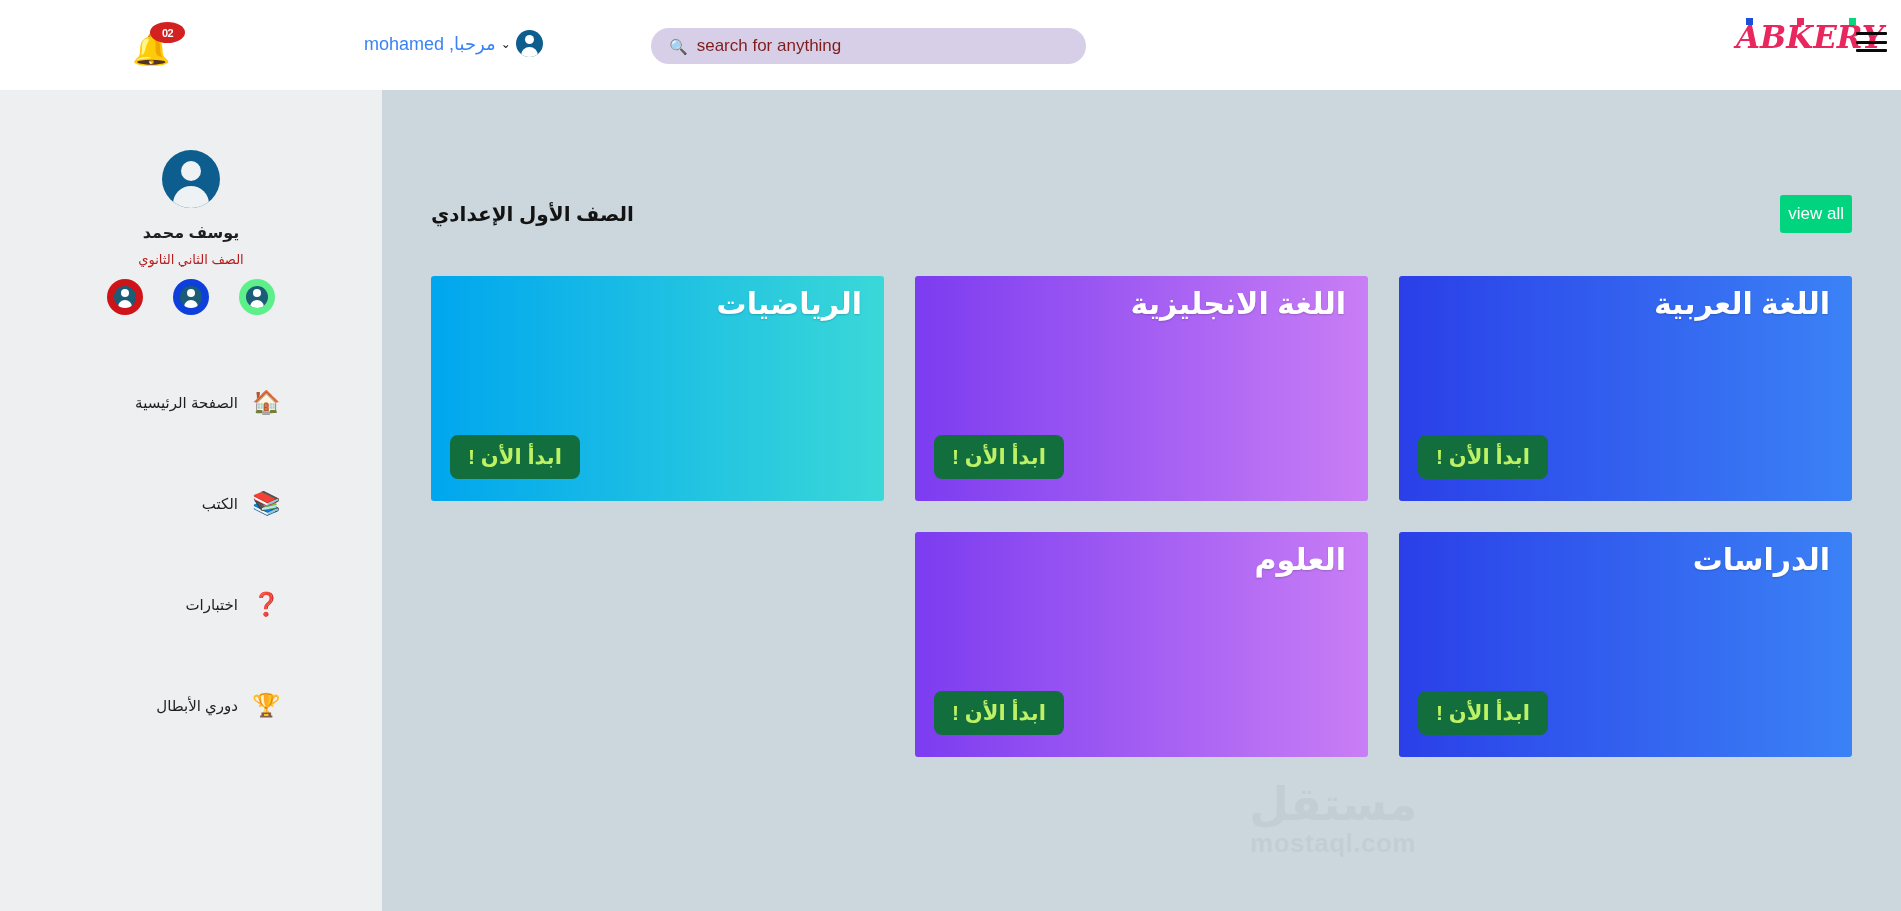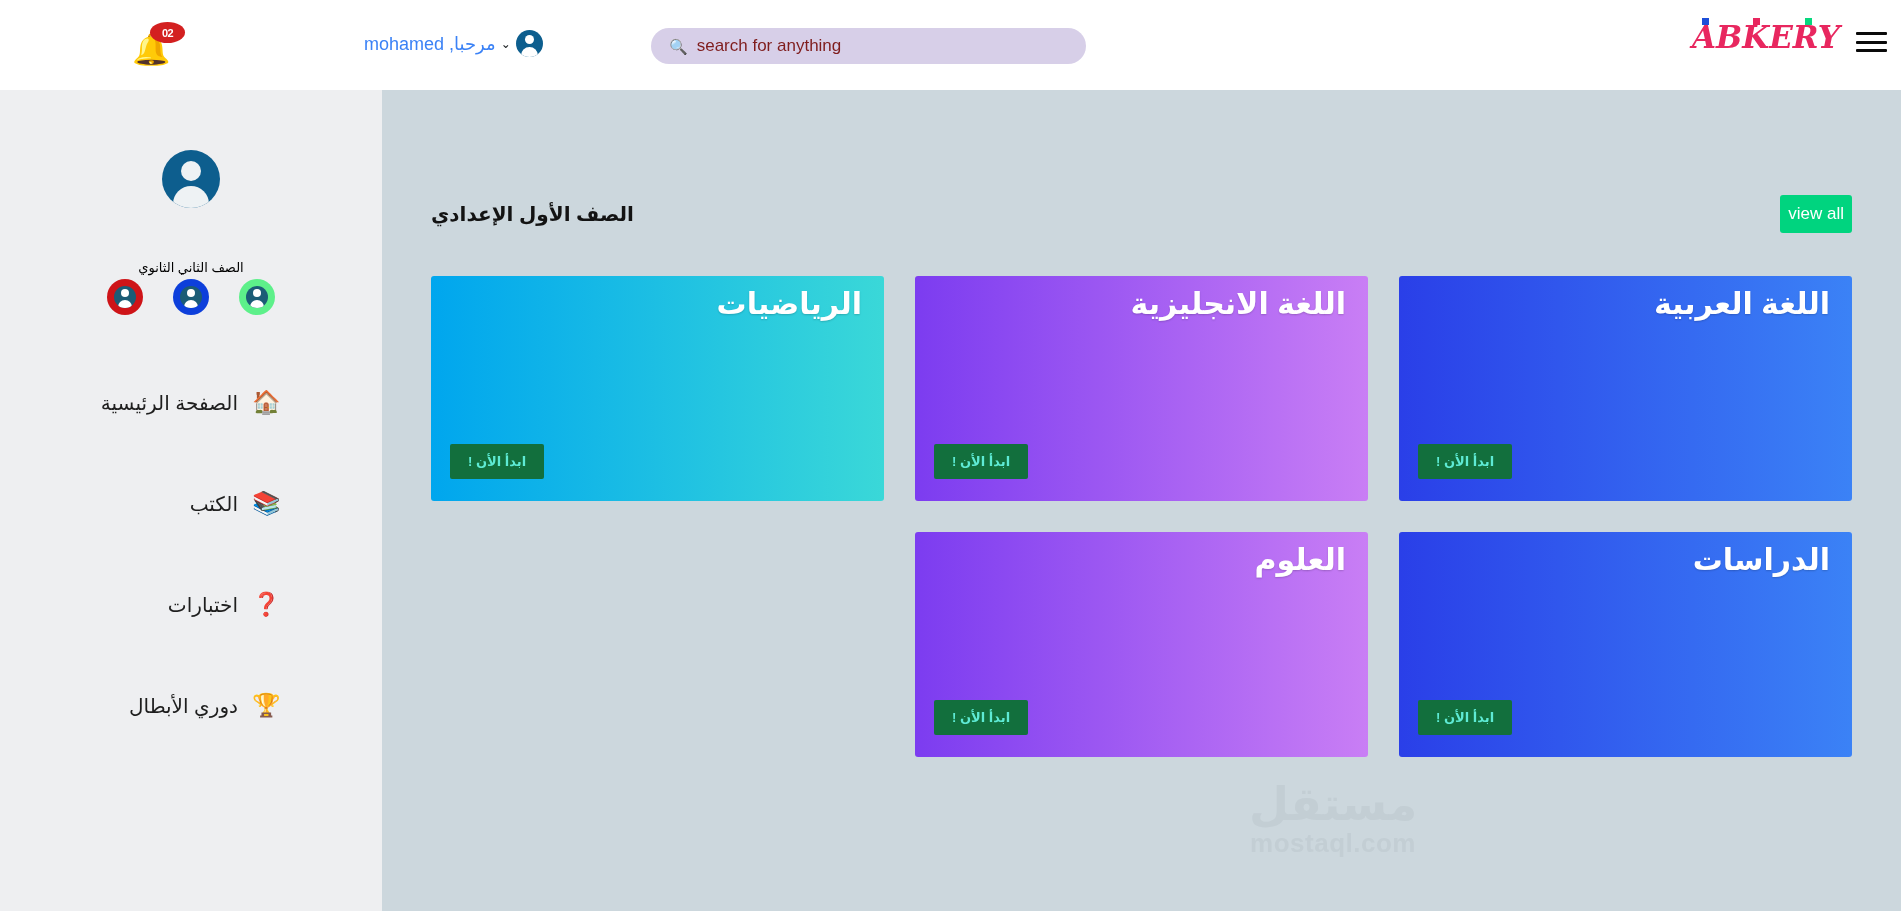--- a/index.html
+++ b/index.html
@@ -126,21 +126,21 @@
     line-height: 1;
     color: #d9a441;
   }
   .search-placeholder {
     font-size: 17px;
     color: #7f1d1d;
   }
 
   .logo {
     position: absolute;
-    left: 1692px;
+    left: 1736px;
     top: 22px;
     font-family: "DejaVu Serif", "Liberation Serif", serif;
     font-size: 31px;
     font-weight: bold;
     font-style: italic;
     color: #e8275f;
     letter-spacing: 0px;
     line-height: 1;
     direction: ltr;
   }
@@ -225,22 +225,21 @@
     font-size: 16px;
     font-weight: bold;
     color: #1e1e1e;
   }
   .sb-grade {
     position: absolute;
     top: 162px;
     width: 100%;
     text-align: center;
     font-size: 13px;
-    color: #000000;
-    margin-top: 8px;
+    color: #b91c1c;
   }
   .sb-circles {
     position: absolute;
     top: 189px;
     width: 100%;
     display: flex;
     flex-direction: row;
     justify-content: center;
     gap: 30px;
   }
@@ -294,21 +293,21 @@
     direction: rtl;
   }
   .nav-icon {
     font-size: 23px;
     line-height: 1;
     width: 30px;
     text-align: center;
     flex: none;
   }
   .nav-label {
-    font-size: 20px;
+    font-size: 15px;
     color: #1e1e1e;
   }
 
   
   .main {
     flex: 1;
     background: #ccd7dd;
     position: relative;
   }
 
@@ -366,25 +365,25 @@
     font-size: 30px;
     font-weight: bold;
     color: #ffffff;
     text-shadow: 0 1px 2px rgba(0,0,0,0.18);
   }
   .card-btn {
     position: absolute;
     bottom: 22px;
     left: 19px;
     background: #126f3d;
-    color: #5eead4;
-    font-size: 13px;
+    color: #bef264;
+    font-size: 21px;
     font-weight: bold;
     border: none;
-    border-radius: 2px;
+    border-radius: 8px;
     padding: 10px 18px;
     cursor: pointer;
     font-family: "Liberation Sans", "DejaVu Sans", sans-serif;
   }
 
   
   .watermark {
     position: absolute;
     left: 836px;
     top: 690px;
@@ -439,20 +438,21 @@
     <span></span>
     <span></span>
     <span></span>
   </div>
 </div>
 
 <div class="content-row">
 
   <aside class="sidebar">
     <div class="sb-avatar"></div>
+    <div class="sb-name">يوسف محمد</div>
     <div class="sb-grade">الصف الثاني الثانوي</div>
 
     <div class="sb-circles">
       <div class="circ" style="background:#5df08a">
         <span class="mini"></span>
       </div>
       <div class="circ" style="background:#0d3fdb">
         <span class="mini"></span>
       </div>
       <div class="circ" style="background:#ce1418">

